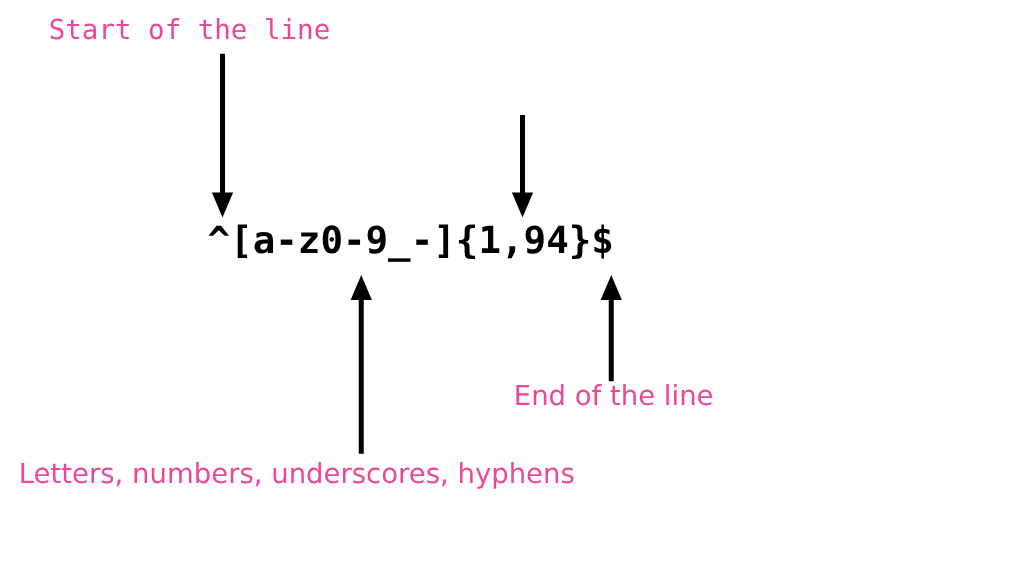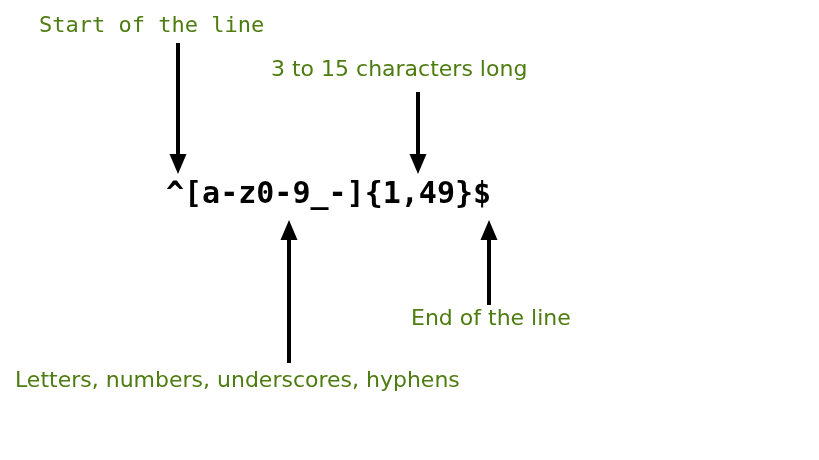--- a/index.html
+++ b/index.html
@@ -23,21 +23,21 @@
     top: 0;
     width: 819px;
     height: 460px;
   }
 
   .abs { position: absolute; }
 
   
   .label {
     white-space: pre;
-    color: #4d7c0f;
+    color: #ec4899;
     line-height: 1;
   }
 
   .label-mono {
     font-family: "DejaVu Sans Mono", monospace;
     font-size: 22px;
     font-weight: 400;
     letter-spacing: 0px;
   }
 
@@ -106,21 +106,20 @@
     <g>
       <line class="arrow-line" x1="489" y1="305" x2="489" y2="234"></line>
       <polygon class="arrow-head" points="489,220 480.5,240 497.5,240"></polygon>
     </g>
   </svg>
 
   <div class="abs label label-sans" id="label-clip">:</div>
 
   <div class="abs label label-mono" id="label-start">Start of the line</div>
 
-  <div class="abs label label-sans" id="label-length">3 to 15 characters long</div>
 
-  <div class="abs regex" id="regex-pattern">^[a-z0-9_-]{1,49}$</div>
+  <div class="abs regex" id="regex-pattern">^[a-z0-9_-]{1,94}$</div>
 
   <div class="abs label label-sans" id="label-charclass">Letters, numbers, underscores, hyphens</div>
 
   <div class="abs label label-sans" id="label-end">End of the line</div>
 
 </div>
 
 </body></html>

